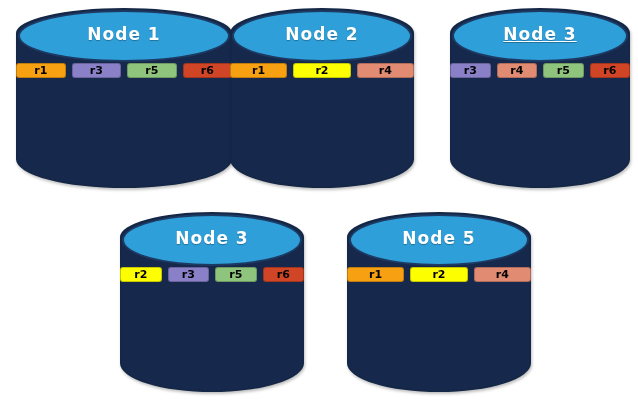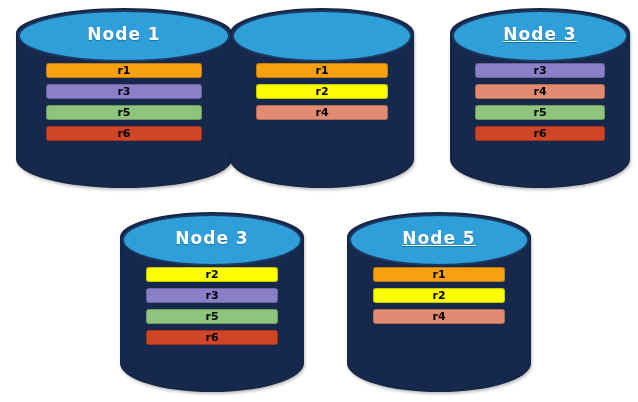--- a/index.html
+++ b/index.html
@@ -71,21 +71,21 @@
     text-shadow: 0 1px 1px rgba(0,0,0,0.28);
     pointer-events: none;
   }
 
   .shards {
     position: absolute;
     left: 0;
     right: 0;
     z-index: 4;
     display: flex;
-    flex-direction: column;
+    flex-direction: row;
     align-items: center;
     gap: 6px;
   }
 
   .shard {
     width: 72%;
     height: 15px;
     border-radius: 3px;
     border: 1px solid rgba(0,0,0,0.22);
     box-sizing: border-box;
@@ -109,20 +109,21 @@
       <div class="shards" style="top: 55px;">
         <div class="shard" style="background: rgb(247, 160, 17);">r1</div>
         <div class="shard" style="background: rgb(138, 128, 200);">r3</div>
         <div class="shard" style="background: rgb(143, 196, 125);">r5</div>
         <div class="shard" style="background: rgb(207, 69, 38);">r6</div>
       </div>
     </div>
     <div class="node" style="left: 230px; top: 8px; width: 184px; height: 180px;">
       <div class="cyl-body" style="background: rgb(22, 41, 77); border-color: rgb(21, 39, 70);"></div>
       <div class="cyl-top" style="background: rgb(46, 159, 217);"></div>
+      <div class="node-label" style="color: rgb(255, 255, 255);">Node  2</div>
       <div class="shards" style="top: 55px;">
         <div class="shard" style="background: rgb(247, 160, 17);">r1</div>
         <div class="shard" style="background: rgb(253, 255, 0);">r2</div>
         <div class="shard" style="background: rgb(224, 139, 114);">r4</div>
       </div>
     </div>
     <div class="node" style="left: 450px; top: 8px; width: 180px; height: 180px;">
       <div class="cyl-body" style="background: rgb(22, 41, 77); border-color: rgb(21, 39, 70);"></div>
       <div class="cyl-top" style="background: rgb(46, 159, 217);"></div>
       <div class="node-label" style="color: rgb(255, 255, 255); text-decoration: underline;">Node  3</div>
@@ -140,20 +141,20 @@
       <div class="shards" style="top: 55px;">
         <div class="shard" style="background: rgb(253, 255, 0);">r2</div>
         <div class="shard" style="background: rgb(138, 128, 200);">r3</div>
         <div class="shard" style="background: rgb(143, 196, 125);">r5</div>
         <div class="shard" style="background: rgb(207, 69, 38);">r6</div>
       </div>
     </div>
     <div class="node" style="left: 347px; top: 212px; width: 184px; height: 180px;">
       <div class="cyl-body" style="background: rgb(22, 41, 77); border-color: rgb(21, 39, 70);"></div>
       <div class="cyl-top" style="background: rgb(46, 159, 217);"></div>
-      <div class="node-label" style="color: rgb(255, 255, 255); text-decoration: underline;">Node  5</div>
+      <div class="node-label" style="color: rgb(255, 255, 255);">Node  5</div>
       <div class="shards" style="top: 55px;">
         <div class="shard" style="background: rgb(247, 160, 17);">r1</div>
         <div class="shard" style="background: rgb(253, 255, 0);">r2</div>
         <div class="shard" style="background: rgb(224, 139, 114);">r4</div>
       </div>
     </div>
   </div>
 
 </body></html>

